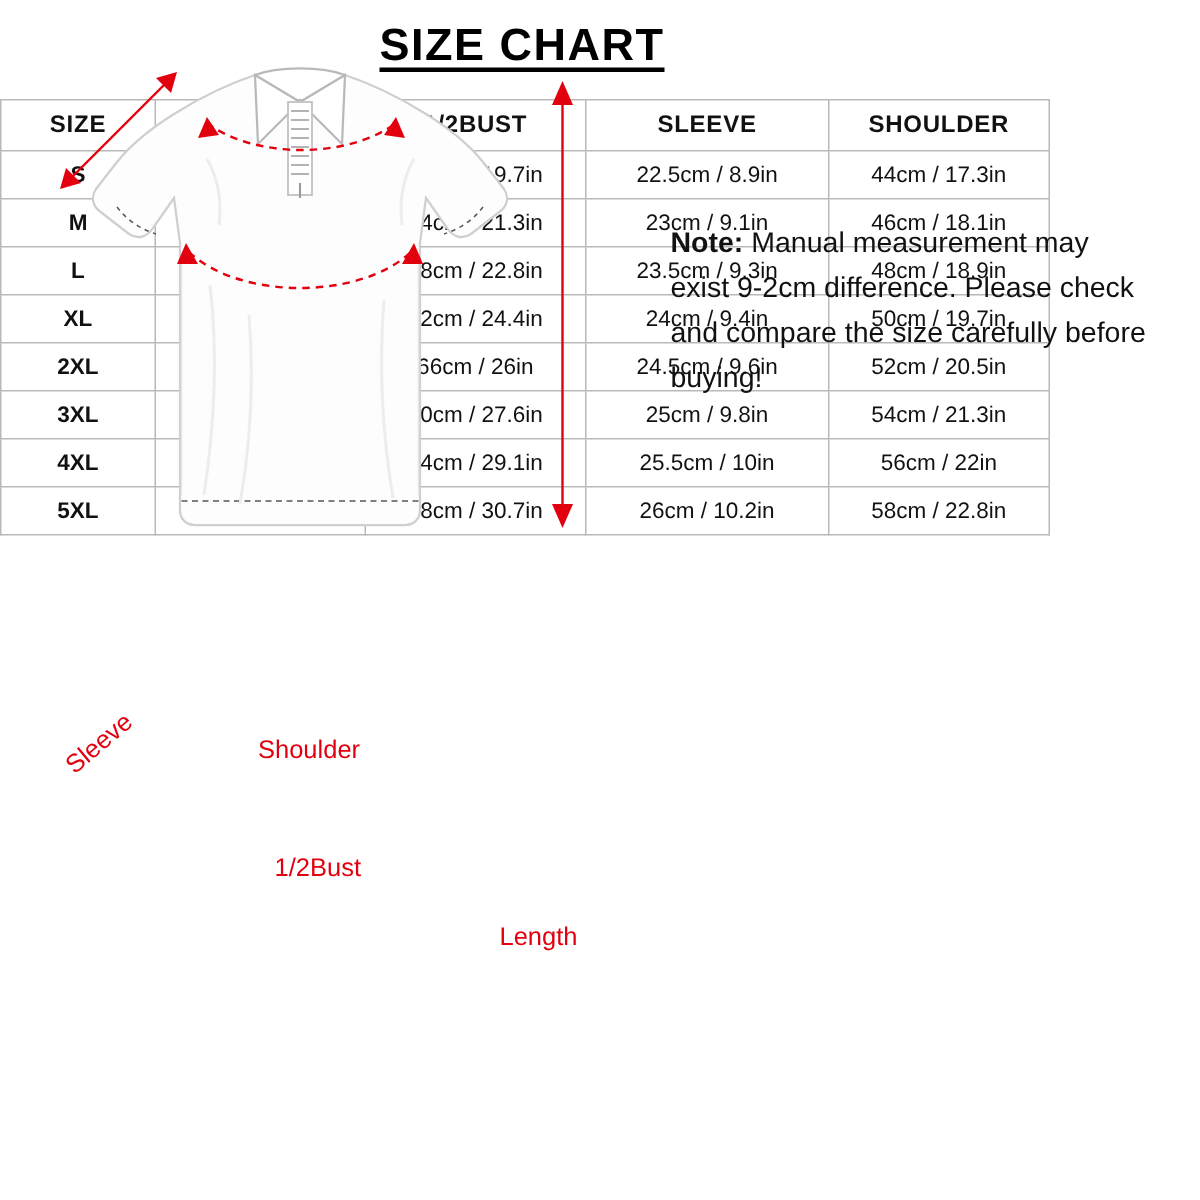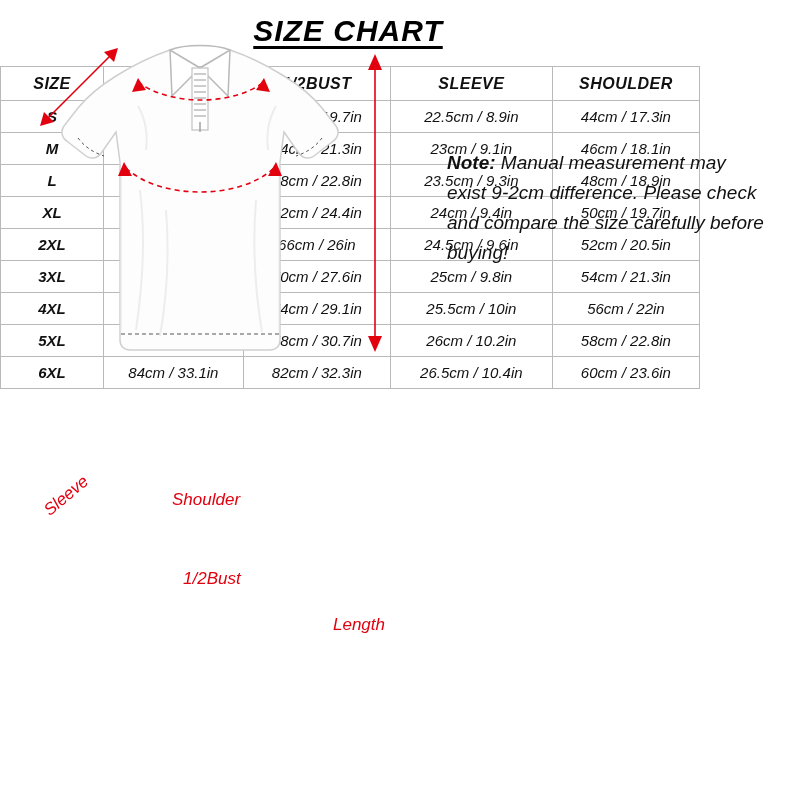--- a/index.html
+++ b/index.html
@@ -12,21 +12,20 @@
     height: 800px;
     font-family: "Liberation Sans", sans-serif;
     color: #000;
     position: relative;
     overflow: hidden;
   }
   .page {
     width: 696px;
     height: 800px;
     position: relative;
-    font-style: italic;
   }
   
   .title {
     text-align: center;
     font-size: 30px;
     font-weight: bold;
     letter-spacing: 1px;
     padding-top: 14px;
     text-decoration: underline;
     text-underline-offset: 5px;
@@ -169,27 +168,20 @@
           <td>74cm / 29.1in</td>
           <td>25.5cm / 10in</td>
           <td>56cm / 22in</td>
         </tr>
         <tr>
           <td class="size-cell">5XL</td>
           <td>82cm / 32.3in</td>
           <td>78cm / 30.7in</td>
           <td>26cm / 10.2in</td>
           <td>58cm / 22.8in</td>
-        </tr>
-        <tr>
-          <td class="size-cell">6XL</td>
-          <td>84cm / 33.1in</td>
-          <td>82cm / 32.3in</td>
-          <td>26.5cm / 10.4in</td>
-          <td>60cm / 23.6in</td>
         </tr>
       </tbody>
     </table>
   </div>
 
   <div class="shirt-area">
     <svg width="400" height="360" viewBox="0 0 400 360">
 
       <path fill="#fdfdfd" stroke="#cfcfcf" stroke-width="1.5" d="M150 40 C132 46 112 56 96 66 C80 76 66 88 58 98 L44 116 C40 122 42 128 48 132
                L66 146 C72 150 78 148 82 142 L96 122 L100 152 L100 330 C100 336 104 340 110 340

